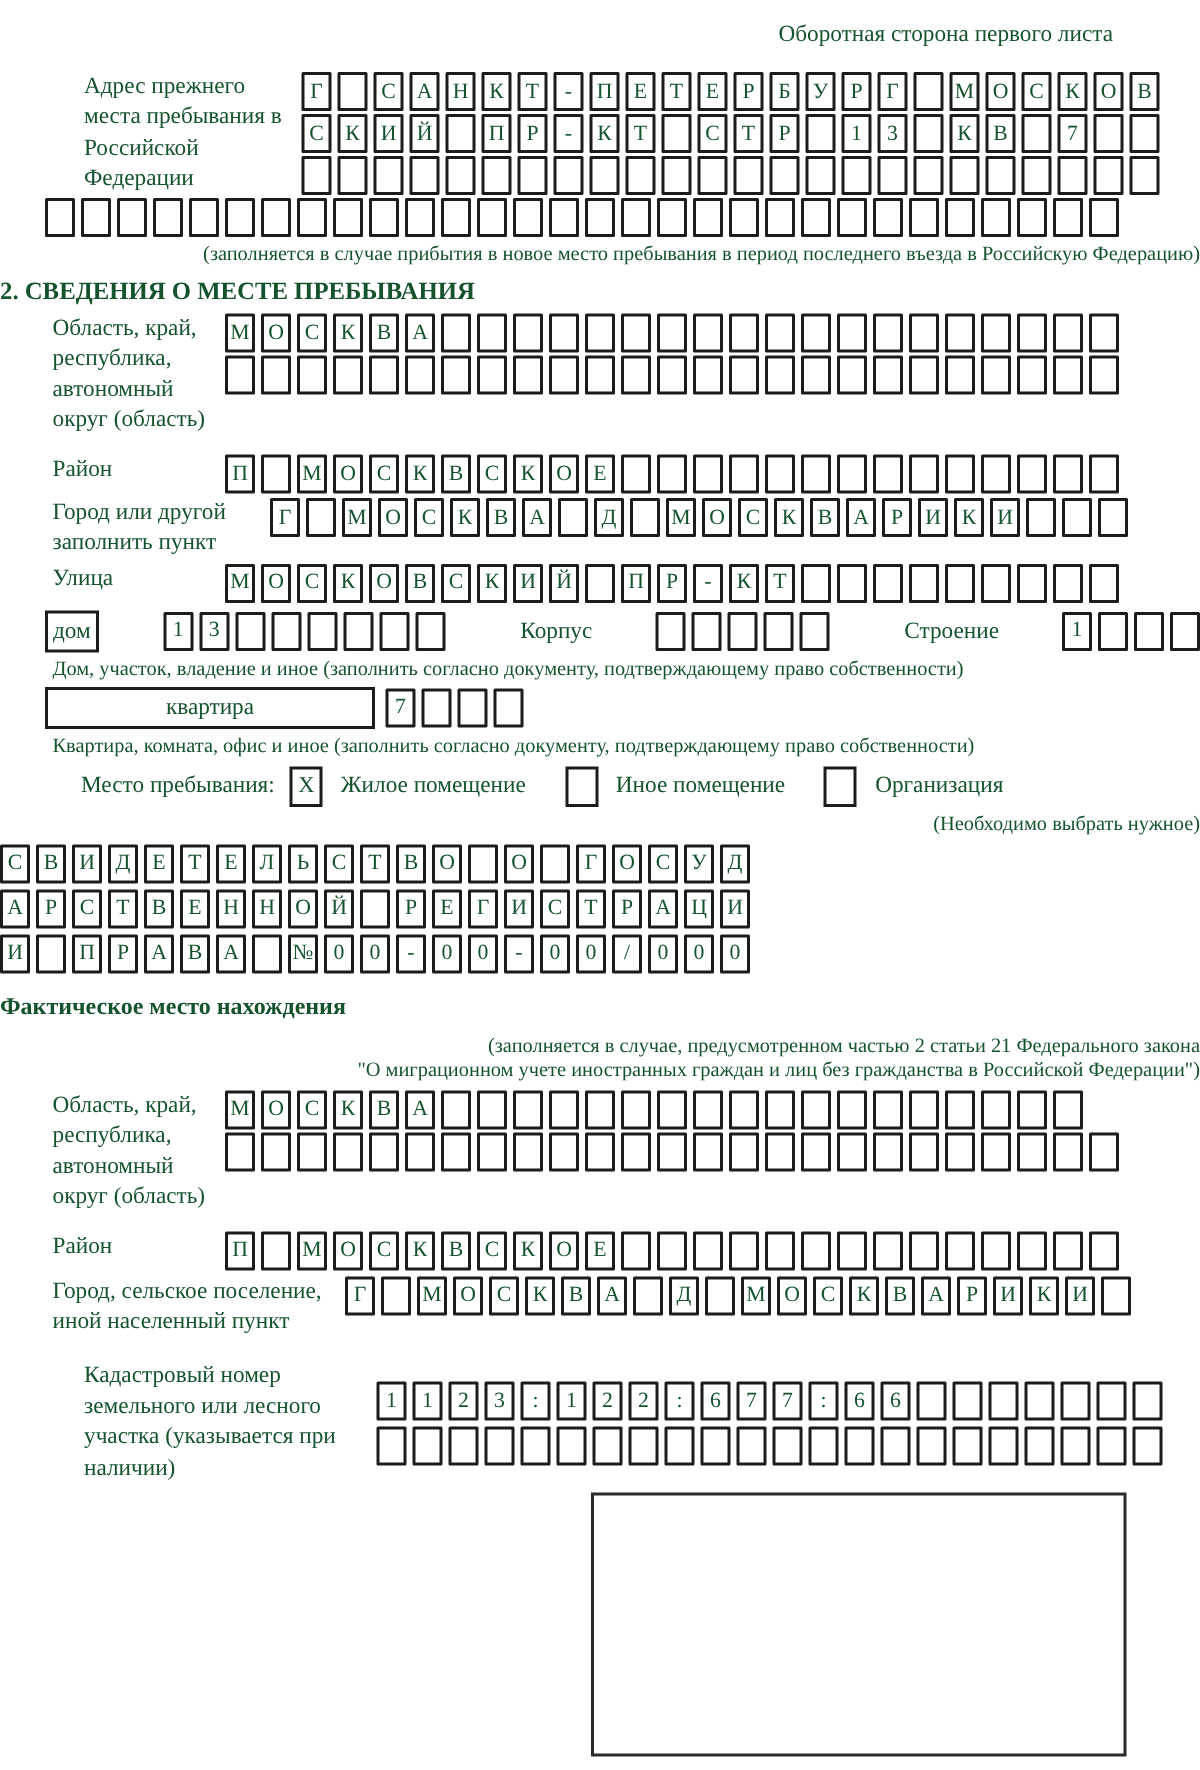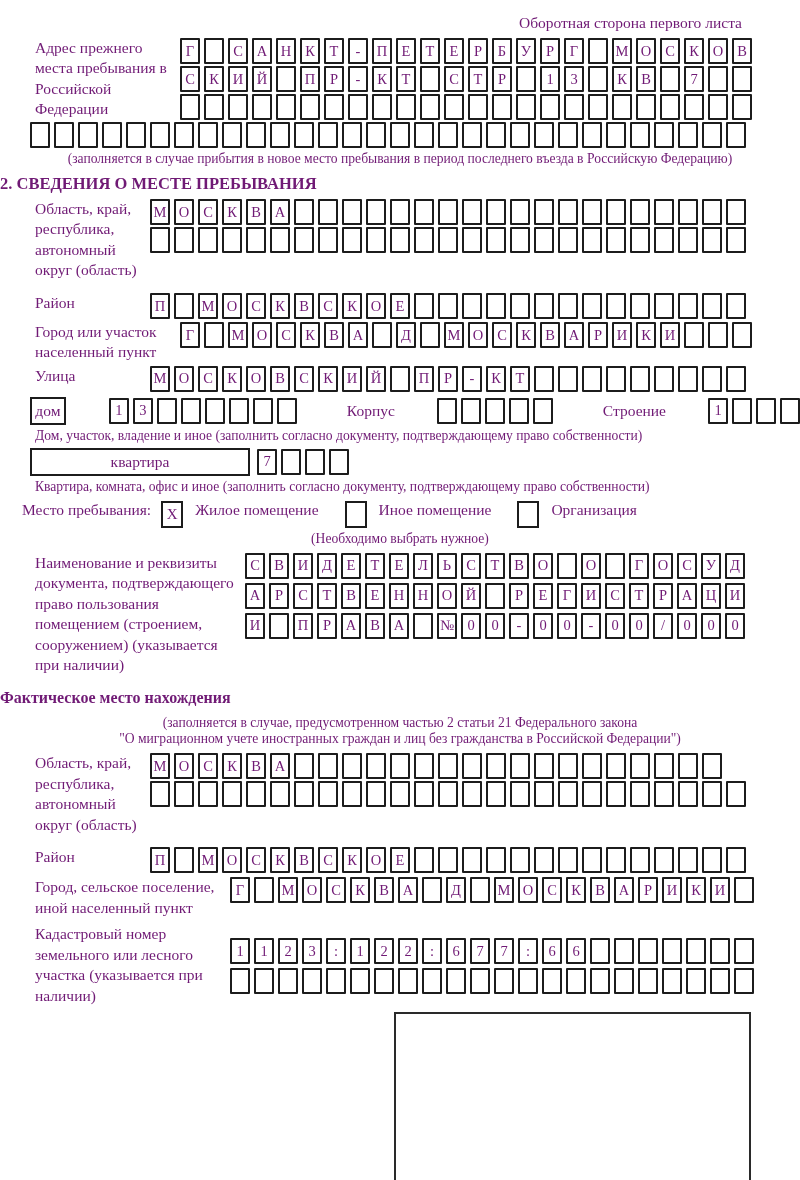--- a/index.html
+++ b/index.html
@@ -1,21 +1,21 @@
 <!DOCTYPE html>
 <html><head>
 <meta charset="utf-8">
 <style>
   html,body{margin:0;padding:0;background:#fff;}
   .page{
     position:relative;
     width:800px;height:1180px;
     box-sizing:border-box;
     padding-top:14px;
-    background:#fff;color:#701a75;
+    background:#fff;color:#14532d;
     font-family:"Liberation Serif", serif;
     overflow:hidden;
   }
   .top-note{text-align:right;padding-right:58px;font-size:15.5px;}
 
   
   .cellrow{display:flex;gap:4px;}
   .cell{
     flex:0 0 20px;width:20px;height:26px;box-sizing:border-box;
     border:2px solid #1c1c1c;border-radius:1px;
@@ -25,52 +25,52 @@
   .rows{display:flex;flex-direction:column;gap:2px;}
 
   .frow{display:flex;align-items:flex-start;}
   .flabel{box-sizing:border-box;padding-left:35px;font-size:15.5px;line-height:1.32;}
   .w180{flex:0 0 180px;}
   .w150{flex:0 0 150px;}
   .w230{flex:0 0 230px;}
   .w245{flex:0 0 245px;}
 
   .caption{font-size:13.6px;}
-  .caption.center{text-align:center;}
+  .caption.center{text-align:right;}
   .caption.left{padding-left:35px;}
   .sec-title{font-weight:bold;font-size:16.5px;margin:7px 0 5px 0;}
   .sub-title{text-align:left;font-weight:bold;font-size:16px;}
 
   .fullrow{margin-left:30px;margin-top:2px;}
 
   
   .boxrow{display:flex;align-items:center;margin-left:30px;}
   .labelbox{
     box-sizing:border-box;height:28px;border:2px solid #1c1c1c;
     display:flex;align-items:center;justify-content:center;font-size:15.5px;background:#fff;
   }
   .house-box{width:170px;margin-right:7px;}
   .apt-box{width:220px;margin-right:7px;}
   .inline-label{font-size:15.5px;margin:0 6px 0 14px;white-space:nowrap;}
 
   
-  .stay-row{display:flex;padding-left:22px;font-size:15.5px;}
+  .stay-row{display:flex;align-items:center;padding-left:54px;font-size:15.5px;}
   .cbx{
     box-sizing:border-box;width:22px;height:27px;border:2px solid #1c1c1c;
     display:inline-flex;align-items:center;justify-content:center;font-size:15px;background:#fff;
   }
   .stay-row .lbl{margin-right:10px;}
   .stay-row .opt{margin:0 26px 0 12px;}
   .stay-row .opt:last-child{margin-right:0;}
 
   
   .stamp{width:357px;height:176px;border:2px solid #2a2a2a;margin:6px 0 0 394px;box-sizing:border-box;background:#fff;}
 
   .mt3{margin-top:3px;} .mt4{margin-top:4px;} .mt5{margin-top:5px;gap:36px;}
-  .mt6{margin-top:6px;} .mt8{margin-top:8px;} .mt10{margin-top:6px;}
+  .mt6{margin-top:6px;} .mt8{margin-top:8px;} .mt10{margin-top:16px;padding-left:21px;}
   .mt12{margin-top:12px;} .mt14{margin-top:14px;}
   .cells-offset{margin-top:14px;}
 </style>
 </head>
 <body>
 
 <div class="page">
 
   <div class="top-note">Оборотная сторона первого листа</div>
 
@@ -278,21 +278,21 @@
         <span class="cell"></span>
         <span class="cell"></span>
         <span class="cell"></span>
         <span class="cell"></span>
         <span class="cell"></span>
         <span class="cell"></span>
       </div>
   </div>
 
   <div class="frow mt3">
-    <div class="flabel w180">Город или участок населенный пункт</div>
+    <div class="flabel w180">Город или другой заполнить пункт</div>
     <div class="cellrow">
         <span class="cell">Г</span>
         <span class="cell"></span>
         <span class="cell">М</span>
         <span class="cell">О</span>
         <span class="cell">С</span>
         <span class="cell">К</span>
         <span class="cell">В</span>
         <span class="cell">А</span>
         <span class="cell"></span>
@@ -395,21 +395,20 @@
     <span class="cbx">X</span>
     <span class="opt">Жилое помещение</span>
     <span class="cbx"></span>
     <span class="opt">Иное помещение</span>
     <span class="cbx"></span>
     <span class="opt">Организация</span>
   </div>
   <div class="caption center mt3">(Необходимо выбрать нужное)</div>
 
   <div class="frow mt6">
-    <div class="flabel w245">Наименование и реквизиты документа, подтверждающего право пользования помещением (строением, сооружением) (указывается при наличии)</div>
     <div class="rows" style="gap:4px;">
       <div class="cellrow">
           <span class="cell">С</span>
           <span class="cell">В</span>
           <span class="cell">И</span>
           <span class="cell">Д</span>
           <span class="cell">Е</span>
           <span class="cell">Т</span>
           <span class="cell">Е</span>
           <span class="cell">Л</span>

